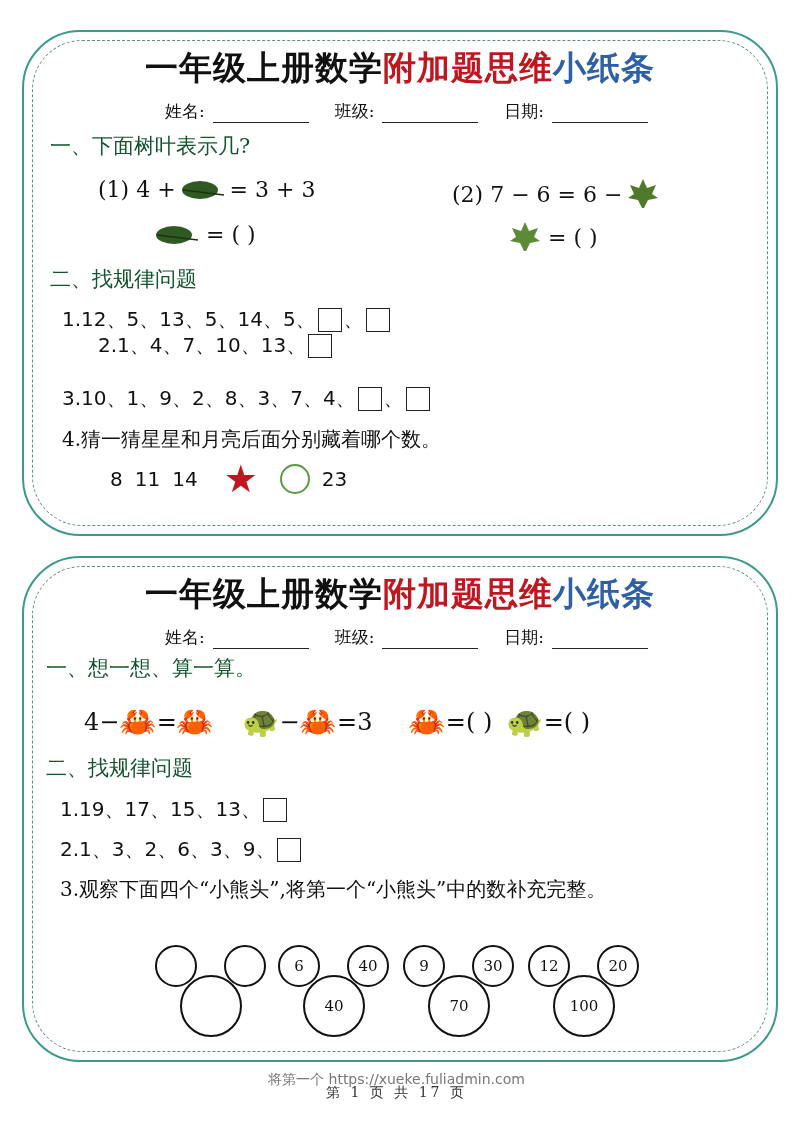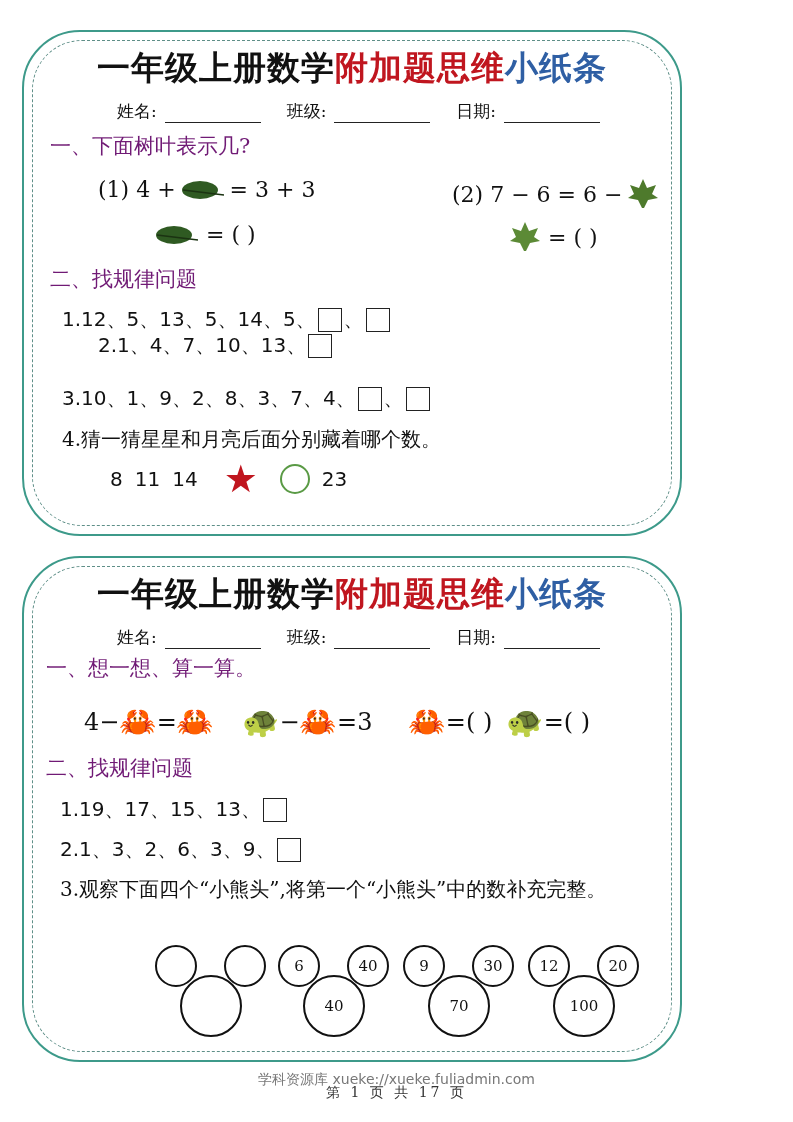--- a/index.html
+++ b/index.html
@@ -1,31 +1,31 @@
 <!DOCTYPE html>
 <html><head>
 <meta charset="utf-8">
 <style>
   html, body { margin:0; padding:0; background:#fff; }
   body { width:793px; height:1122px; position:relative; overflow:hidden;
          font-family:"DejaVu Sans", sans-serif; color:#111; }
-  .card { position:absolute; left:22px; width:660px; border:2.5px solid #3d9a8a;
+  .card { position:absolute; left:22px; width:756px; border:2.5px solid #3d9a8a;
           border-radius:58px; box-sizing:border-box; }
   .card .inner { position:absolute; left:8px; right:8px; top:8px; bottom:8px;
           border:1.5px dashed #5f8f88; border-radius:50px; }
   #card1 { top:30px; height:506px; }
   #card2 { top:556px; height:506px; }
   .title { position:absolute; left:0; right:0; top:14px; text-align:center;
            font-family:"DejaVu Serif", serif; font-size:33px; font-weight:bold; letter-spacing:1px; }
   .t-black { color:#111; } .t-red { color:#c0161f; } .t-blue { color:#2f5fa4; }
   .info { position:absolute; top:68px; left:0; right:0; display:flex; justify-content:center; gap:26px;
           font-family:"DejaVu Serif", serif; font-size:17px;margin-left:13px; }
   .info .f { display:flex; align-items:flex-end; }
   .info .line { display:inline-block; width:96px; border-bottom:1.5px solid #222; margin-left:8px; height:18px; }
-  .sec { position:absolute; left:26px; font-size:21px; color:#701a75; font-family:"DejaVu Serif", serif; }
+  .sec { position:absolute; left:26px; font-size:21px; color:#14532d; font-family:"DejaVu Serif", serif; }
   .row { position:absolute; font-size:20px; display:flex; align-items:center; white-space:nowrap; }
   .box { display:inline-block; width:22px; height:22px; border:1.5px solid #222; margin:0 2px; vertical-align:middle; }
   .eq { font-family:"DejaVu Serif", serif; font-size:22px; }
   .star { color:#c0161f; font-size:38px; line-height:1; }
   .ring { display:inline-block; width:26px; height:26px; border:2px solid #5a9a45; border-radius:50%; }
   .footer { position:absolute; left:0; right:0; text-align:center; }
   .bears { position:absolute; left:115px; top:365px; width:560px; height:130px; }
 </style>
 </head>
 <body>
@@ -184,14 +184,14 @@
       <text x="285" y="48">9</text>
       <text x="354" y="48">30</text>
       <text x="320" y="88">70</text>
       <text x="410" y="48">12</text>
       <text x="479" y="48">20</text>
       <text x="445" y="88">100</text>
     </g>
   </svg>
 </div>
 
-<div class="footer" style="top:1071px; font-size:14px; color:#777;">学科资源库 xueke://xueke.fuliadmin.com</div>
+<div class="footer" style="top:1071px; font-size:14px; color:#777;">将第一个 https://xueke.fuliadmin.com</div>
 <div class="footer" style="top:1084px; font-size:14px; color:#333; font-family:'DejaVu Serif',serif; letter-spacing:3px;">第 1 页 共 17 页</div>
 
 </body></html>

